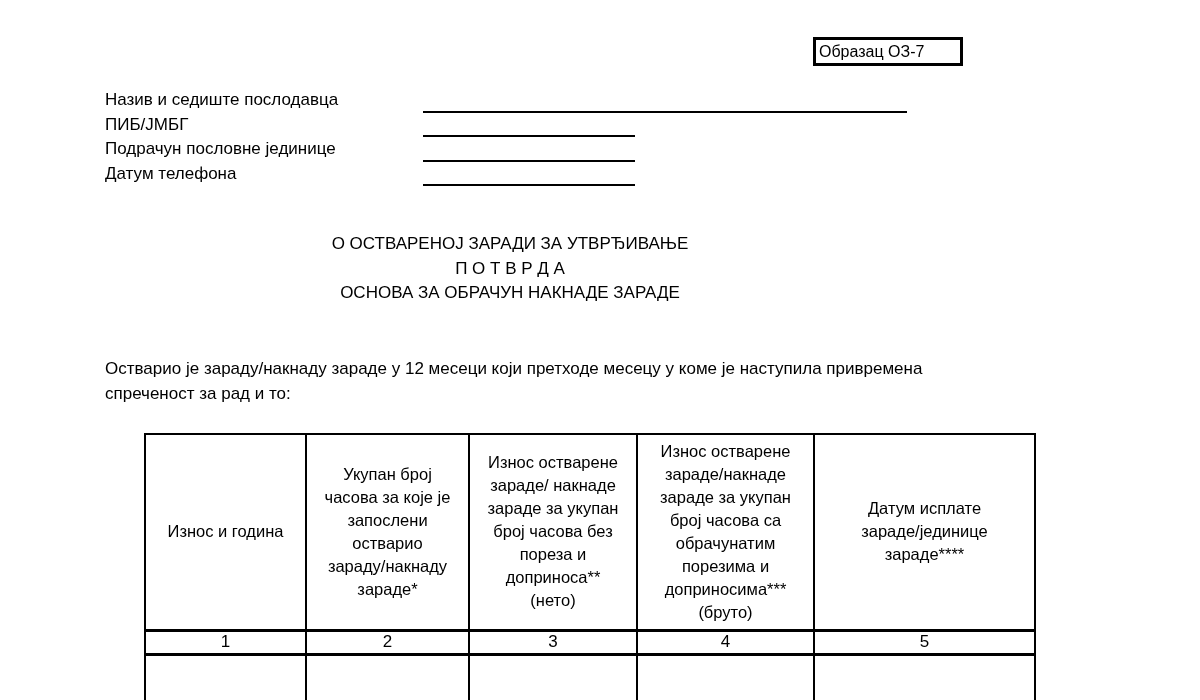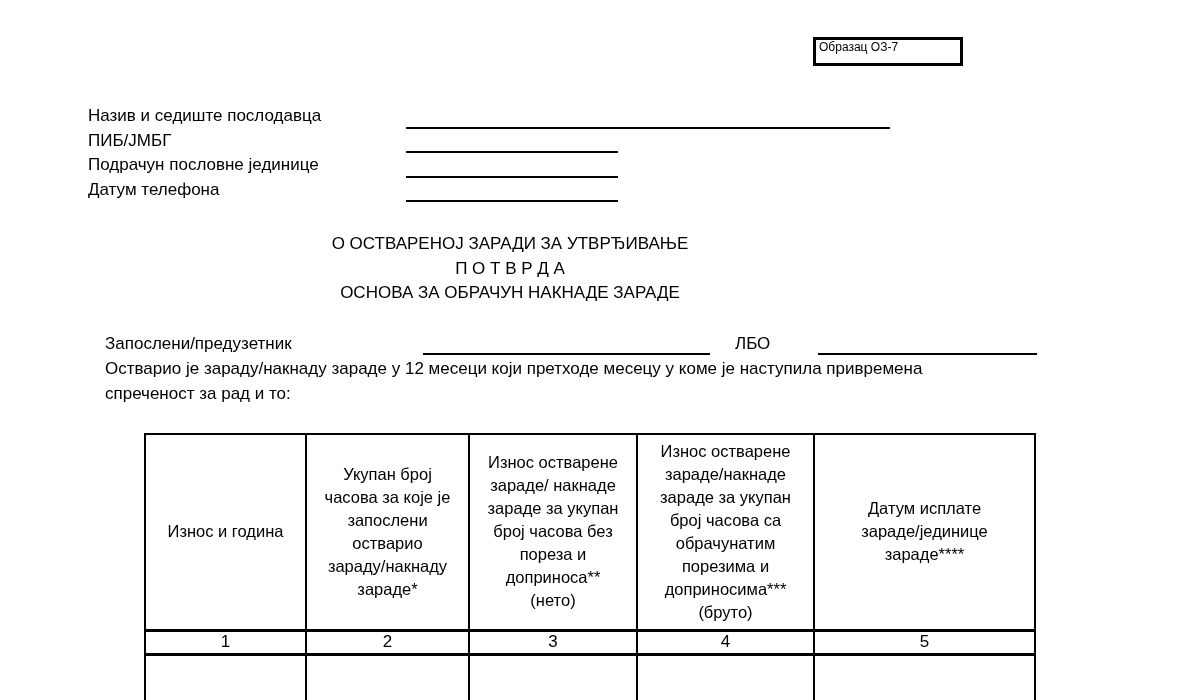--- a/index.html
+++ b/index.html
@@ -12,25 +12,25 @@
     overflow: hidden;
     font-family: "Liberation Sans", sans-serif;
     color: #000000;
     font-size: 17px;
   }
   .form-code-box {
     position: absolute;
     left: 813px; top: 37px;
     width: 150px; height: 29px;
     border: 3px solid #000;
-    display: flex; 
+    display: flex; align-items: center;
     padding-left: 3px;
-    font-size: 12px;
+    font-size: 16px;
   }
-  .employer-block { position: absolute; left: 88px; top: 88px; width: 930px; margin-top: 16px; }
+  .employer-block { position: absolute; left: 105px; top: 88px; width: 930px; }
   .field-row { position: relative; height: 24.5px; }
   .field-row .flabel {
     position: absolute; left: 0; top: 0; height: 100%;
     display: flex; align-items: center; white-space: nowrap;
   }
   .field-row .fline {
     position: absolute; top: 0; height: 100%;
     border-bottom: 2px solid #000;
   }
   .fline.long  { left: 318px; width: 484px; }
@@ -100,26 +100,20 @@
       <span class="fline short"></span>
     </div>
   </div>
 
   <div class="title-block">
     <div>О ОСТВАРЕНОЈ ЗАРАДИ ЗА УТВРЂИВАЊЕ</div>
     <div>П О Т В Р Д А</div>
     <div>ОСНОВА ЗА ОБРАЧУН НАКНАДЕ ЗАРАДЕ</div>
   </div>
 
-  <div class="employee-row">
-    <span class="elabel">Запослени/предузетник</span>
-    <span class="eline1"></span>
-    <span class="lbo">ЛБО</span>
-    <span class="eline2"></span>
-  </div>
 
   <div class="intro">Остварио је зараду/накнаду зараде у 12 месеци који претходе месецу у коме је наступила привремена
 спреченост за рад и то:</div>
 
   <table class="wage">
     <colgroup>
       <col style="width:161px">
         <col style="width:163px">
         <col style="width:168px">
         <col style="width:177px">

